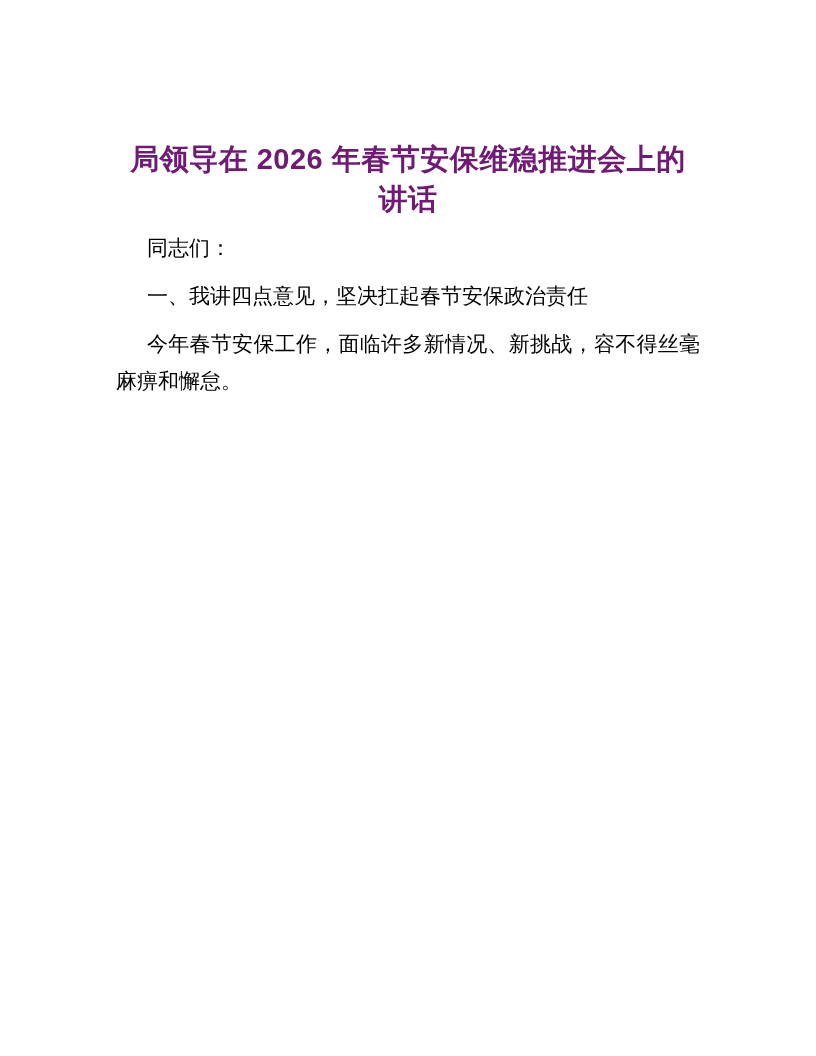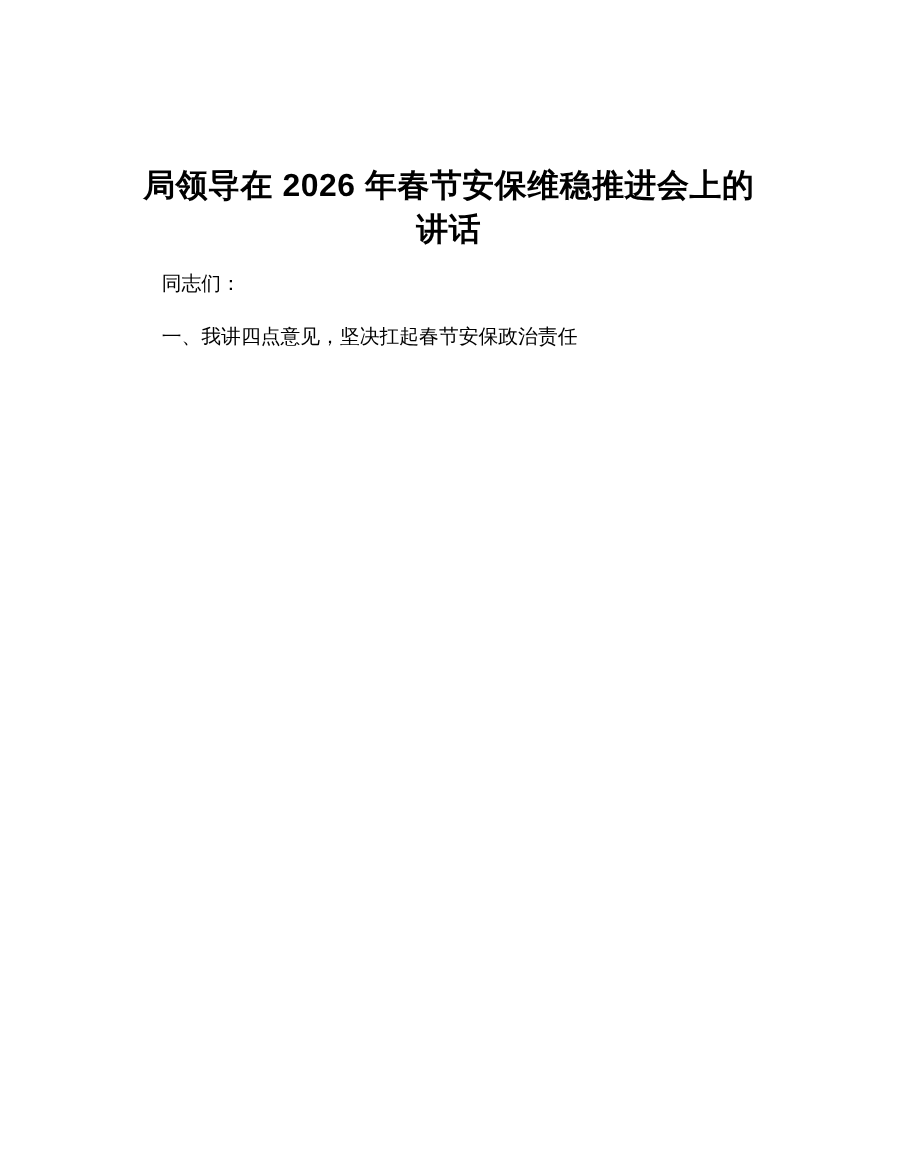--- a/index.html
+++ b/index.html
@@ -12,32 +12,32 @@
     width: 816px;
     height: 1056px;
     box-sizing: border-box;
     padding: 139px 116px 40px 116px;
     overflow: hidden;
     background: #ffffff;
     color: #000000;
     font-family: "Liberation Serif", serif;
   }
   .doc-title {
-    margin: 10px 0 11px 0;
+    margin: 0 0 11px 0;
     font-size: 29px;
     line-height: 40px;
     font-weight: 700;
     text-align: center;
     letter-spacing: 0.5px;
-    color: #000000;
+    color: #701a75;
     font-family: "Liberation Sans", sans-serif;
   }
   .para {
     margin: 0 0 11px 0;
-    font-size: 18px;
+    font-size: 21px;
     line-height: 37px;
     text-align: justify;
     text-indent: 31px;
     color: #000000;
     word-break: break-all;
   }
   .para:last-child {
     margin-bottom: 0;
   }
 </style>
@@ -45,15 +45,16 @@
 <body>
 
 <div class="page">
   <h1 class="doc-title">局领导在 2026 年春节安保维稳推进会上的讲话</h1>
 
   <p class="para">同志们：</p>
 
 
   <p class="para">一、我讲四点意见，坚决扛起春节安保政治责任</p>
 
+  <p class="para">今年春节安保工作，面临许多新情况、新挑战，容不得丝毫麻痹和懈怠。</p>
 
 
 </div>
 
 </body></html>

